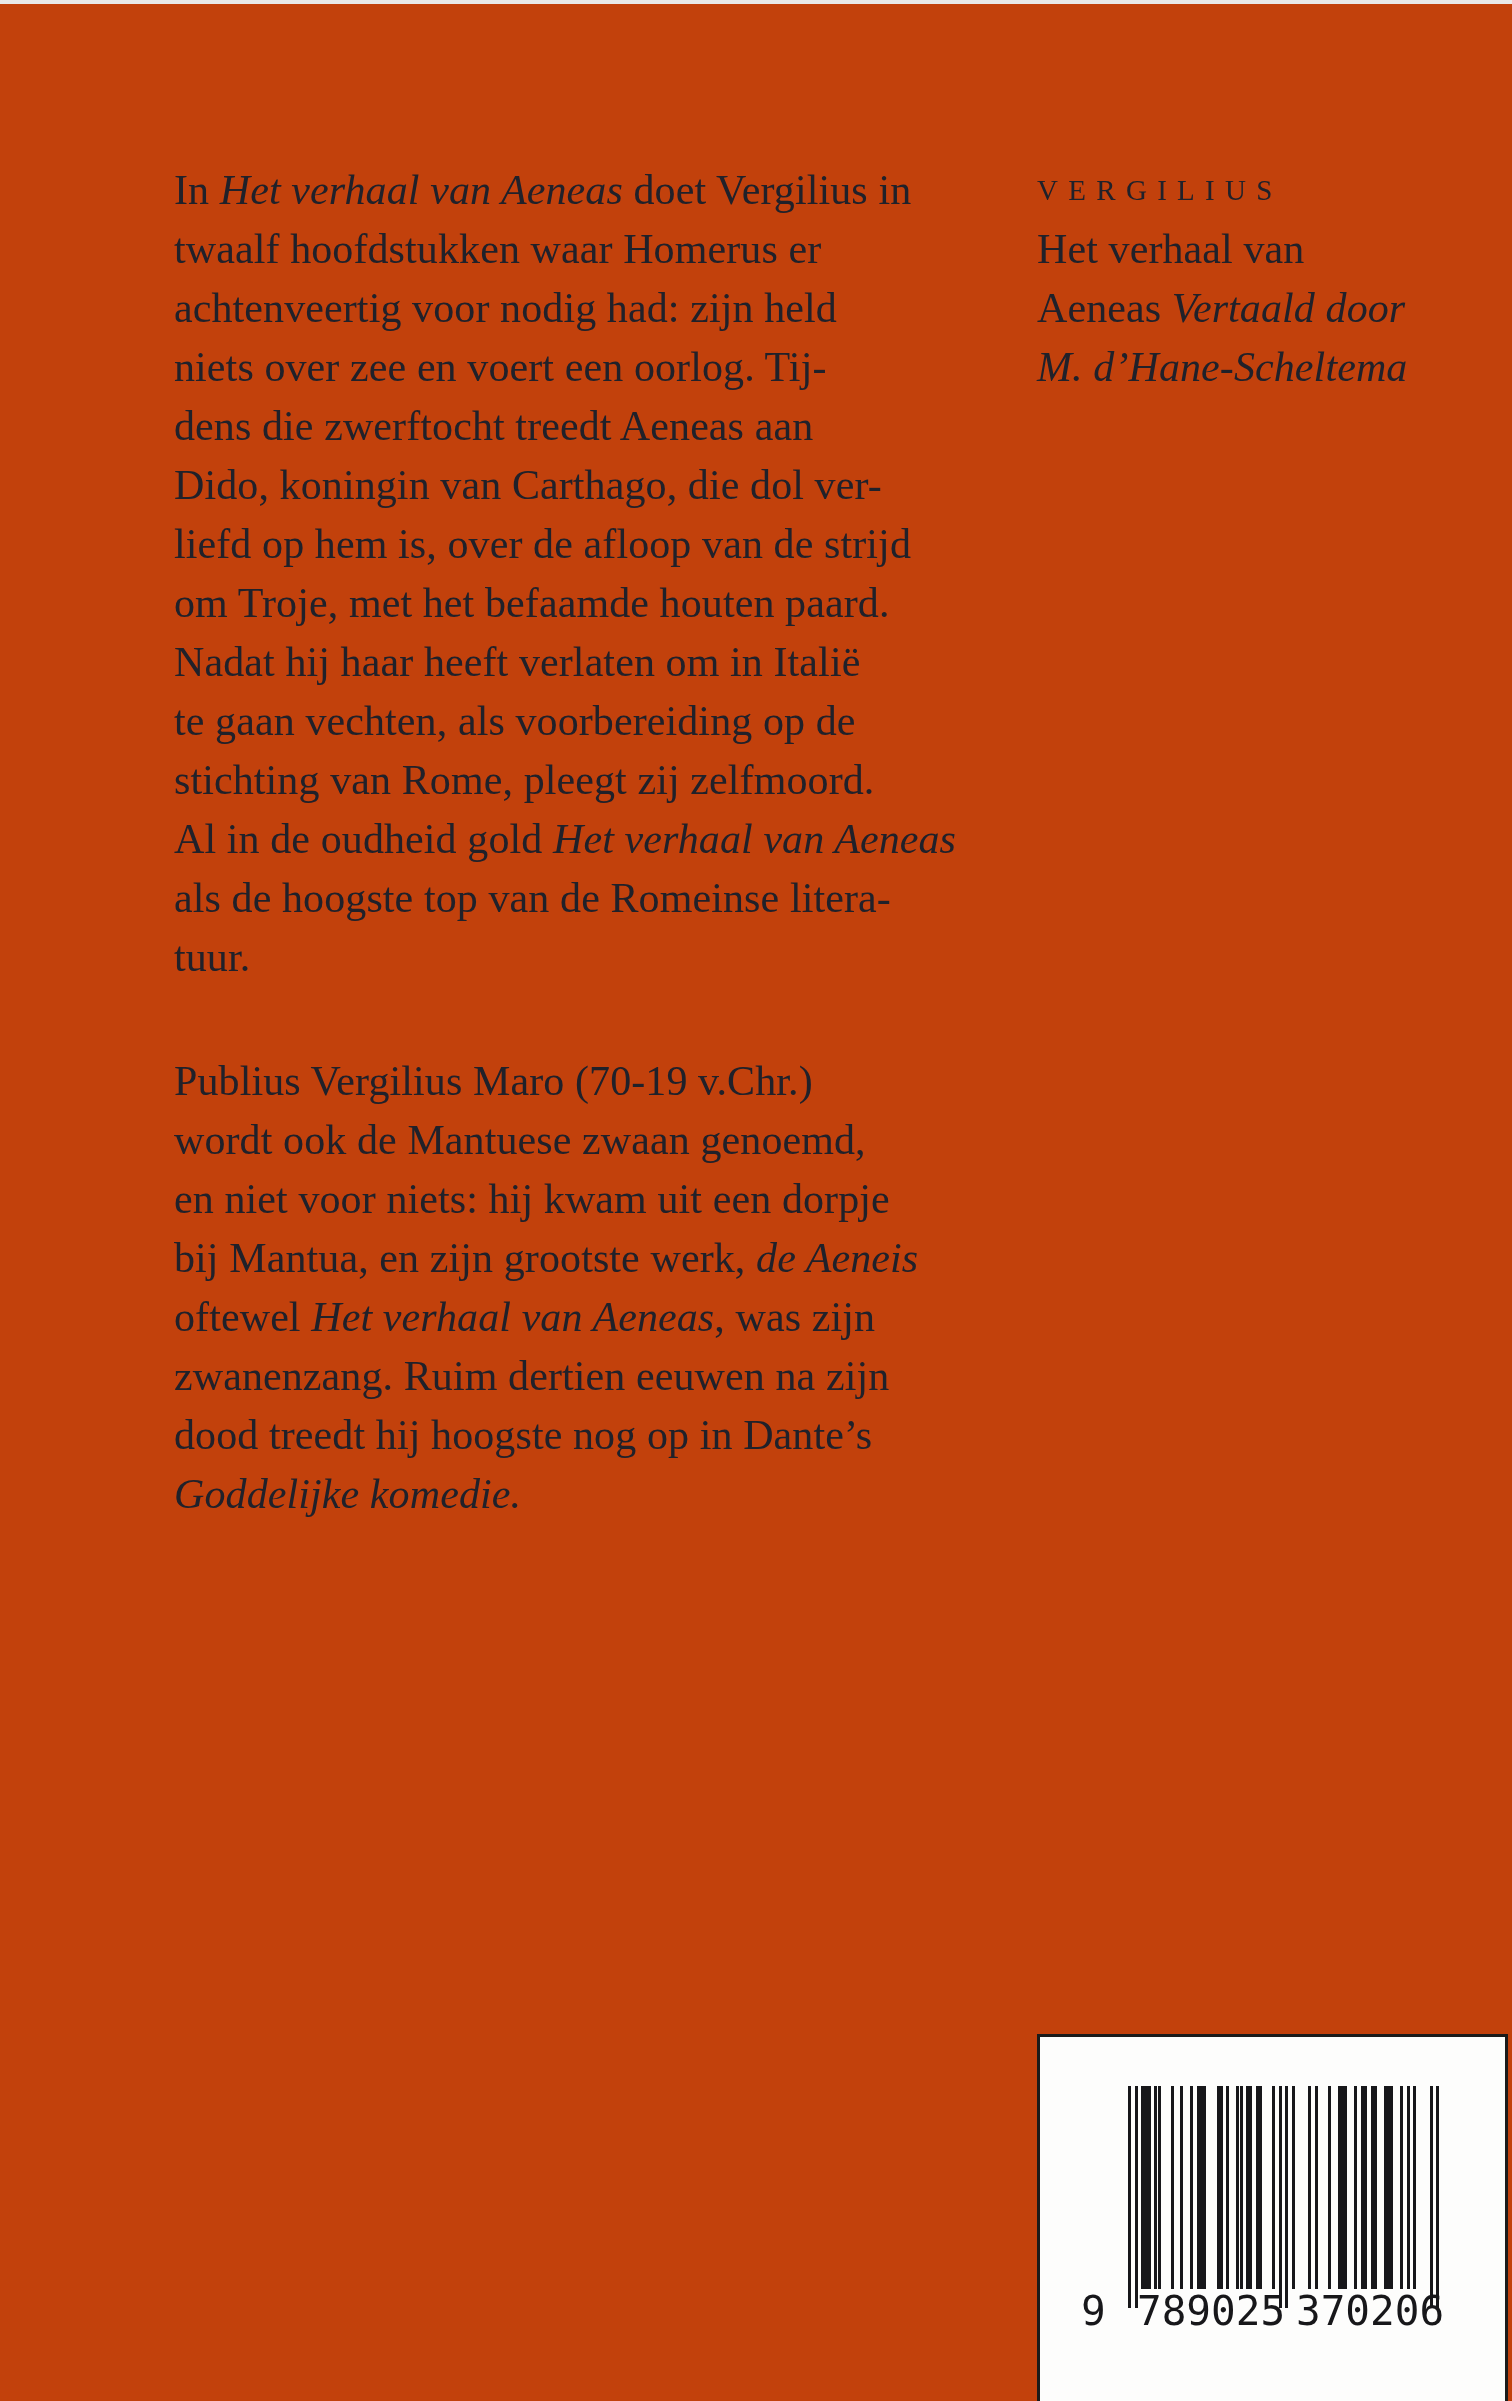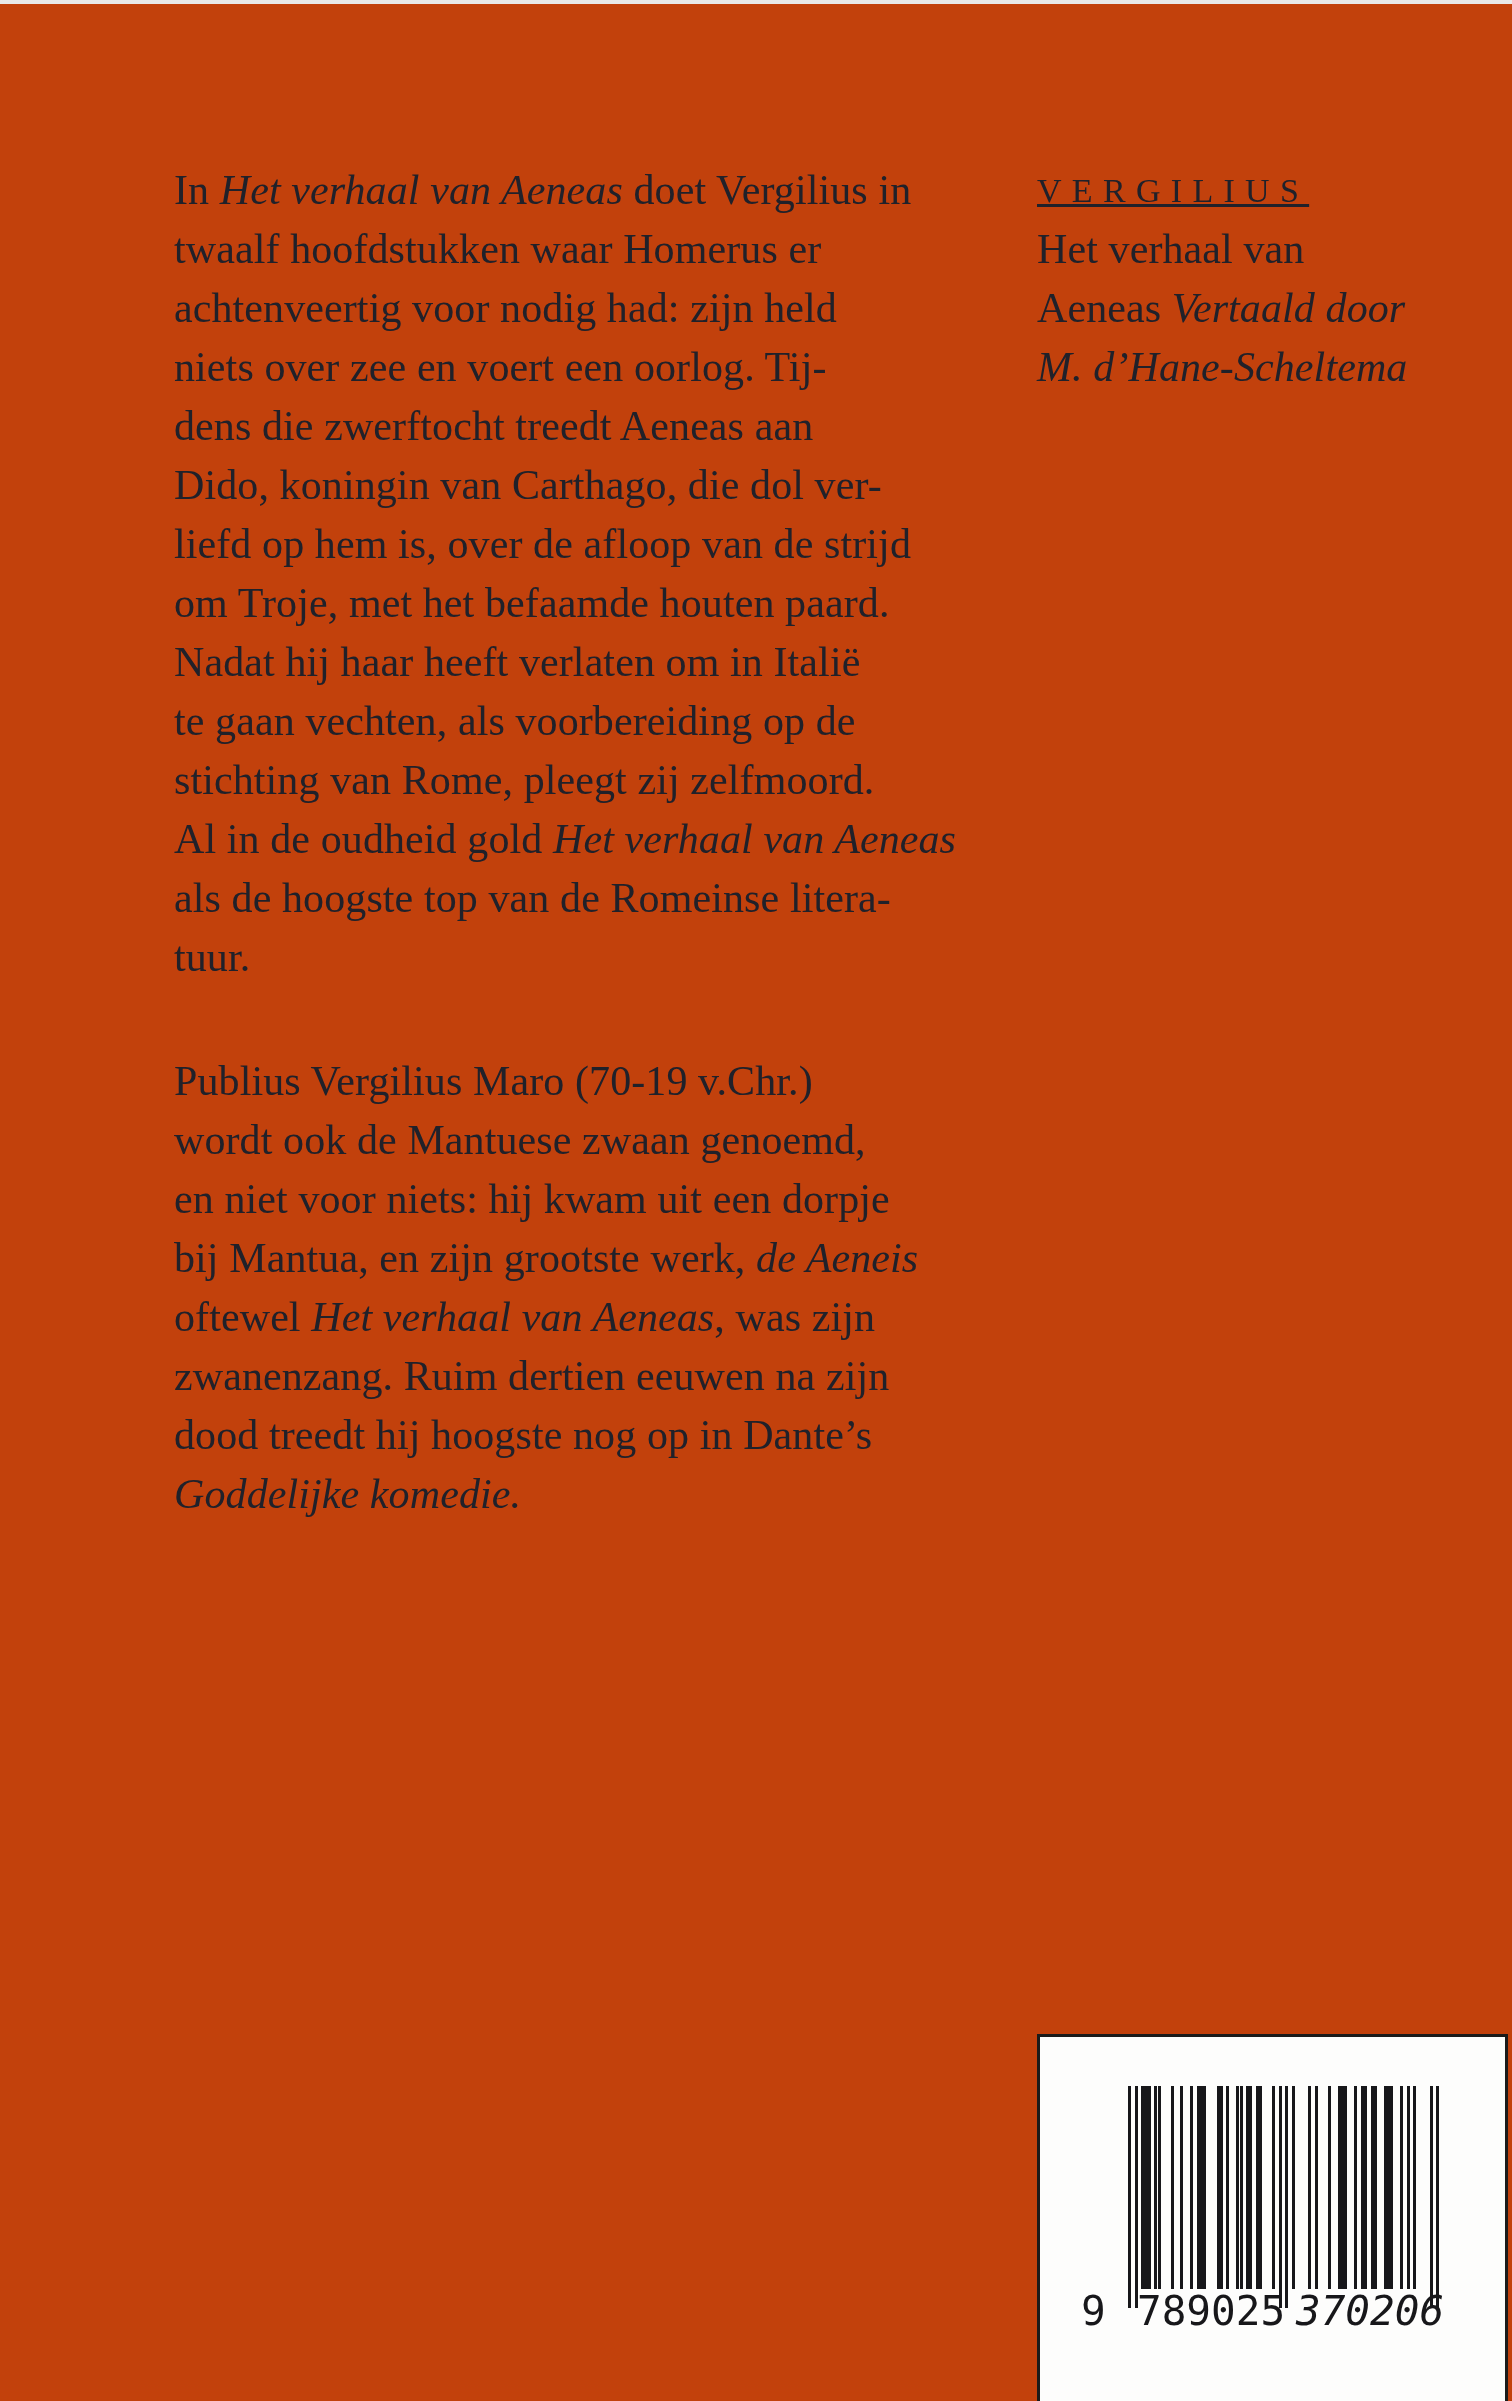--- a/index.html
+++ b/index.html
@@ -22,24 +22,23 @@
     white-space: nowrap;
     letter-spacing: 0.1px;
   }
   .tline .it { font-style: italic; }
   #blurb-p1 { left: 174px; top: 157px; }
   #blurb-p2 { left: 174px; top: 1048px; }
   #title-block { left: 1037px; top: 157px; }
   .author-line {
     height: 59px;
     line-height: 59px;
-    font-size: 34px;
+    font-size: 29px;
     letter-spacing: 10.3px;
     white-space: nowrap;
-    text-decoration: underline;
   }
   
   #barcode-box {
     position: absolute;
     left: 1037px;
     top: 2030px;
     width: 465px;
     height: 399px;
     border: 3.7px solid #1b1b1b;
     background: #fdfdfc;
@@ -63,21 +62,21 @@
     position: absolute;
     top: 254px;
     font-family: "DejaVu Sans Mono", "Liberation Mono", monospace;
     font-size: 41px;
     line-height: 41px;
     color: #17171a;
     white-space: nowrap;
   }
   #bc-digit-prefix { left: 41px; }
   #bc-digit-group1 { left: 97px; }
-  #bc-digit-group2 { left: 256px; font-style: italic; }
+  #bc-digit-group2 { left: 256px; }
 </style>
 </head>
 <body>
 
 <div id="page">
 
   <div id="blurb-p1" class="textblock">
       <div class="tline"><span>In </span><span class="it">Het verhaal van Aeneas</span><span> doet Vergilius in</span></div>
       <div class="tline"><span>twaalf hoofdstukken waar Homerus er</span></div>
       <div class="tline"><span>achtenveertig voor nodig had: zijn held</span></div>

